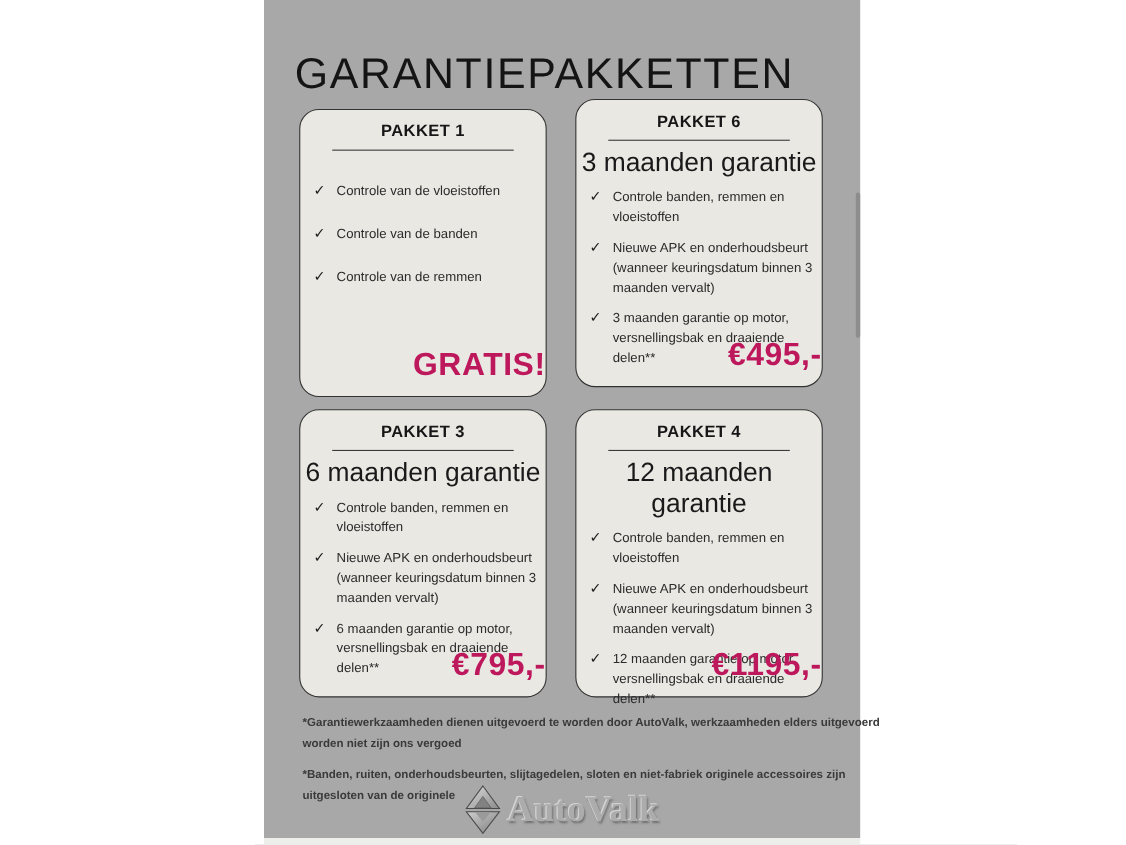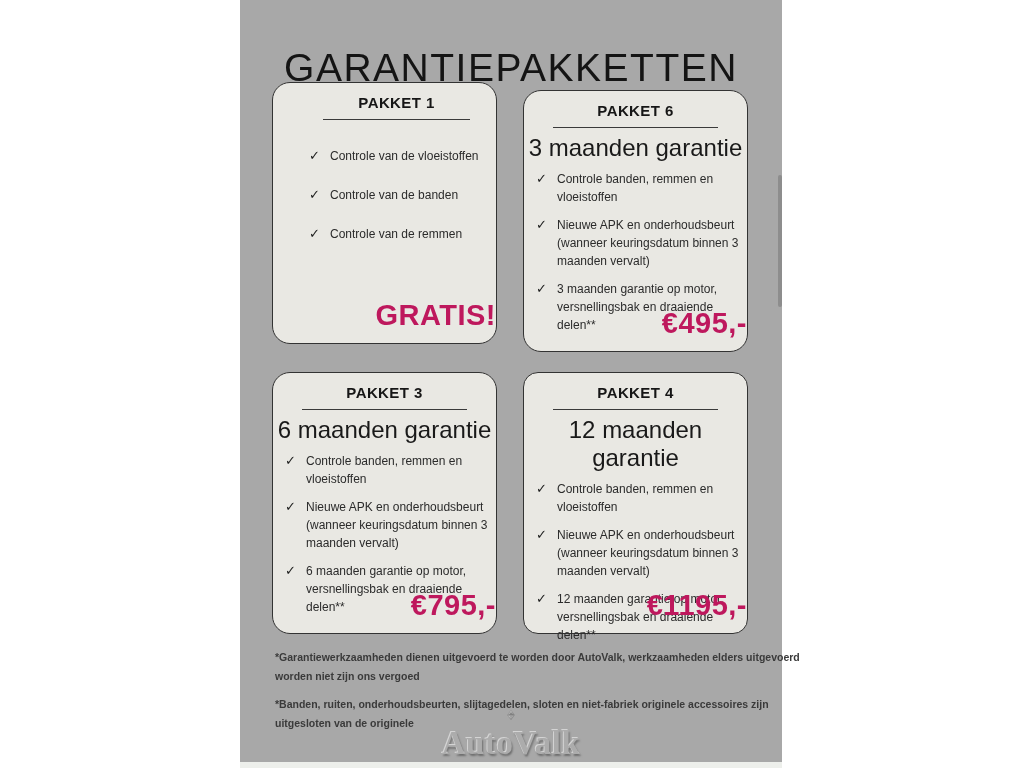--- a/index.html
+++ b/index.html
@@ -12,35 +12,35 @@
   .panel{
     position:absolute;left:240px;top:0;width:542px;height:762px;
     background:#a8a8a8;
   }
   .bottom-strip{
     position:absolute;left:240px;top:762px;width:542px;height:6px;
     background:#edefeb;
   }
   .page-title{
     position:absolute;top:20px;left:0;width:100%;
-    text-align:center;
     font-size:39px;font-weight:500;letter-spacing:1.5px;
     color:#141414;
+    padding-left:28px;
   }
   .card{
     position:absolute;width:225px;height:262px;
     background:#e9e8e3;
     border:1.5px solid #333333;
     border-radius:18px;
     box-sizing:border-box;
   }
-  .card.c1{left:32px;top:82px;padding-left:24px;}
+  .card.c1{left:32px;top:99px;}
   .card.c2{left:283px;top:90px;}
   .card.c3{left:32px;top:372px;}
-  .card.c4{left:283px;top:372px;border-radius:15px;}
+  .card.c4{left:283px;top:372px;}
   .card h2{
     margin:11px 0 0 0;text-align:center;
     font-size:15px;font-weight:bold;letter-spacing:.4px;color:#161616;
   }
   .rule{
     width:74%;margin:8px auto 0 auto;
     border-top:1.2px solid #3a3a3a;height:0;
   }
   .subtitle{
     margin-top:6px;text-align:center;
@@ -66,21 +66,21 @@
     letter-spacing:.5px;
   }
   .footnotes{
     position:absolute;left:35px;top:648px;width:505px;
     font-size:10.5px;line-height:1.85;color:#3a3a3a;font-weight:bold;
   }
   .footnote{margin-bottom:8px;}
   .footnote div{white-space:nowrap;}
   .logo{
     position:absolute;left:0;top:710px;width:100%;height:52px;
-    display:flex;align-items:center;justify-content:center;gap:5px;flex-direction:column;
+    display:flex;align-items:center;justify-content:center;gap:5px;
   }
   .logo-text{
     font-family:"Liberation Serif", serif;
     font-weight:bold;font-size:33px;
     color:#acacac;
     text-shadow:-1px -1px 0 #d4d4d4, 1px 2px 2px #6e6e6e;
     letter-spacing:.5px;
   }
   .emblem{display:block;}
   .scroll-thumb{

